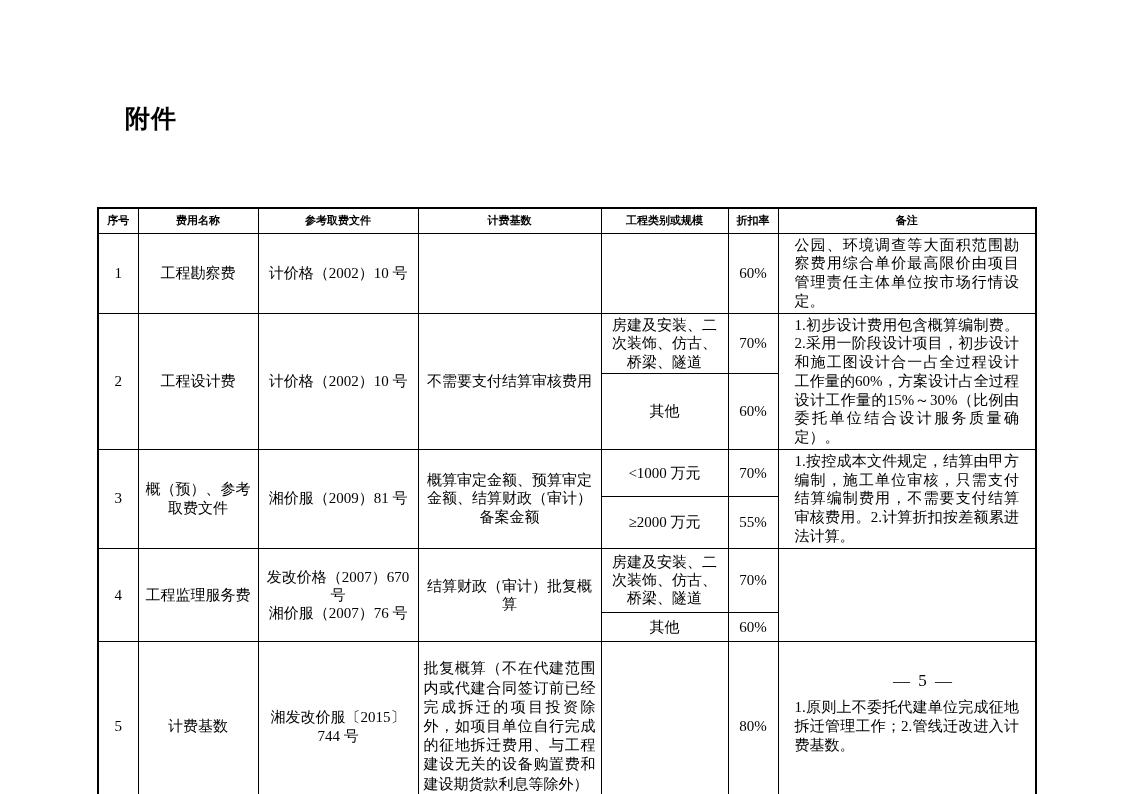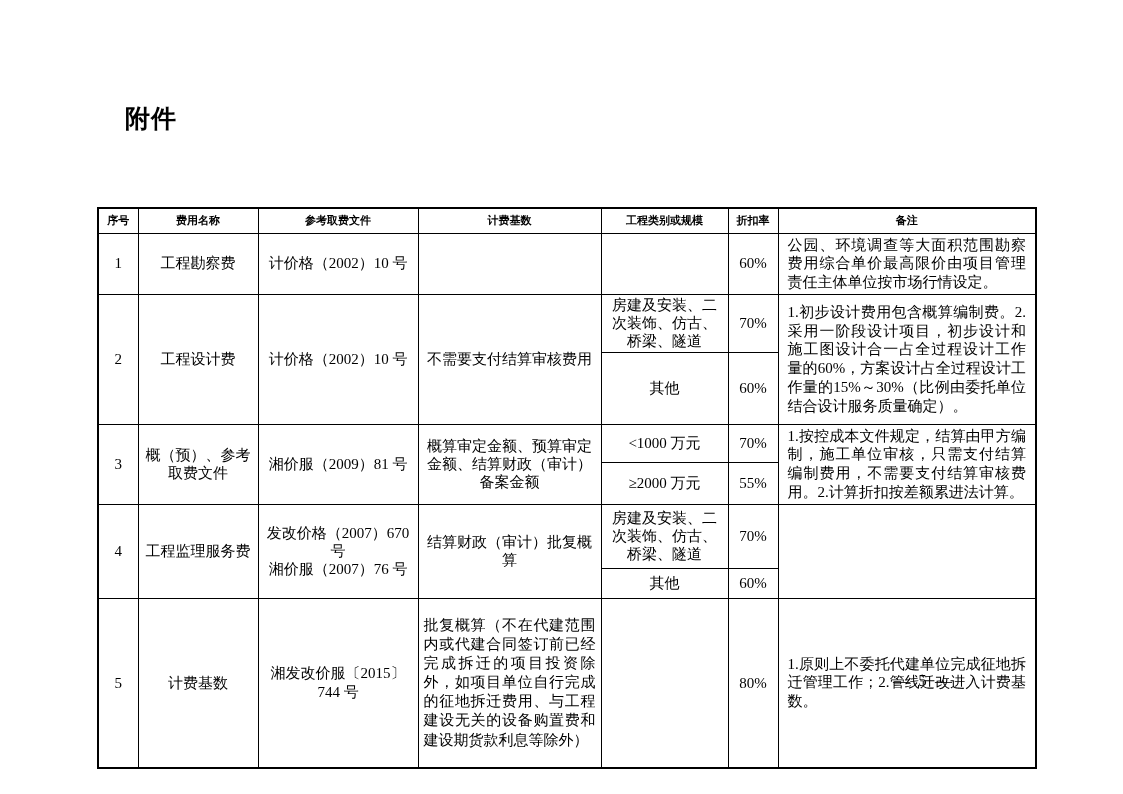--- a/index.html
+++ b/index.html
@@ -57,21 +57,21 @@
   }
   .fee-table th {
     font-family: "Liberation Sans", "DejaVu Sans", sans-serif;
     font-weight: 700;
     font-size: 11px;
     padding: 2px 2px;
   }
   .fee-table td.remark {
     text-align: justify;
     text-align-last: left;
-    padding: 2px 9px;
+    padding: 2px 16px;
     line-height: 1.25;
   }
   .fee-table td.justify {
     text-align: justify;
     text-align-last: left;
     padding: 17px 5px;
     line-height: 1.28;
   }
   .fee-table td.ref {
     white-space: pre-line;

